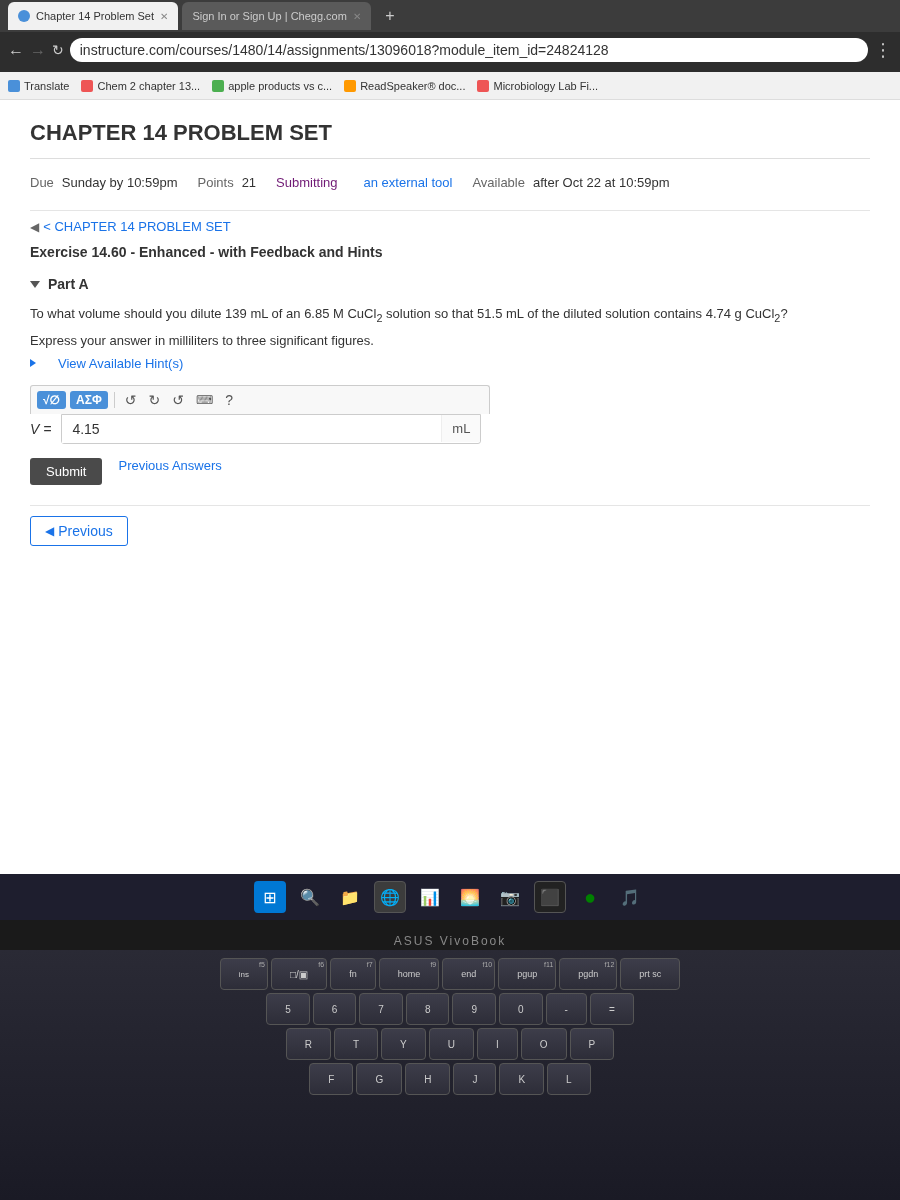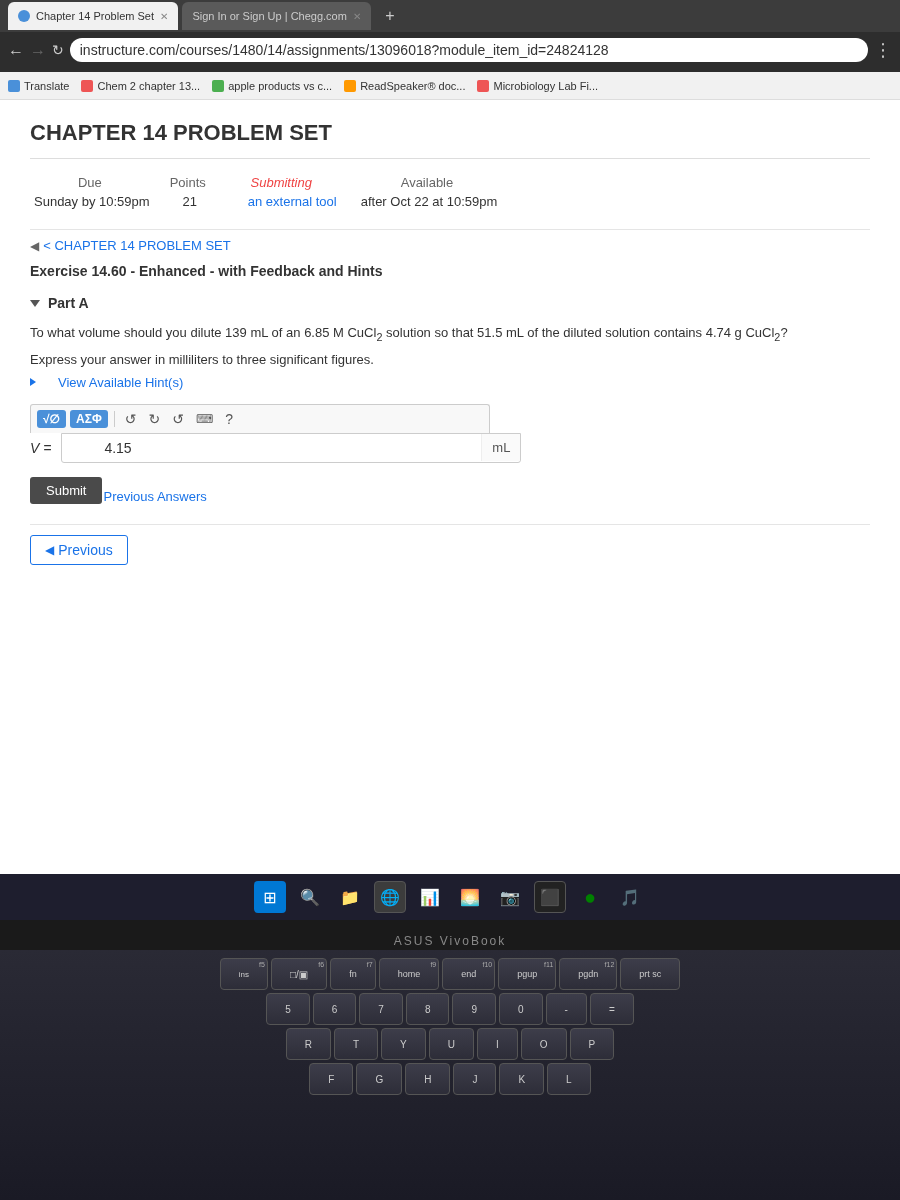--- a/index.html
+++ b/index.html
@@ -123,33 +123,31 @@
       gap: 20px;
       font-size: 13px;
       color: #555;
       margin-bottom: 20px;
       flex-wrap: wrap;
     }
     .meta-item {
       display: flex;
       align-items: center;
       gap: 4px;
-      flex-direction: column;
     }
     .meta-label {
       color: #666;
     }
     .meta-value {
       color: #333;
       font-weight: 500;
     }
     .submitting-label {
-      color: #ef4444;
+      color: #701a75;
       font-weight: normal;
-      font-style: italic;
     }
     .submitting-value {
       color: #1a73e8;
       font-weight: 500;
     }
 
     
     .breadcrumb {
       color: #1a73e8;
       font-size: 13px;
@@ -271,44 +269,43 @@
     .answer-label {
       font-size: 14px;
       color: #333;
       font-style: italic;
     }
     .answer-input-wrap {
       display: flex;
       align-items: flex-start;
       border: 1px solid #ccc;
       border-radius: 0 0 3px 3px;
-      width: 460px;
-      padding-left: 32px;
+      width: 420px;
     }
     .answer-input {
       border: none;
       outline: none;
       font-size: 14px;
       padding: 6px 10px;
       flex: 1;
       color: #333;
     }
     .unit-label {
       padding: 6px 10px;
       font-size: 13px;
       color: #555;
       border-left: 1px solid #eee;
       background: #fafafa;
     }
 
     
     .buttons-row {
       display: flex;
-      align-items: flex-end;
-      gap: 1px;
+      align-items: flex-start;
+      gap: 16px;
       margin-bottom: 20px;
     }
     .submit-btn {
       background: #4a4a4a;
       color: #fff;
       border: none;
       border-radius: 3px;
       padding: 6px 16px;
       font-size: 13px;
       cursor: pointer;

